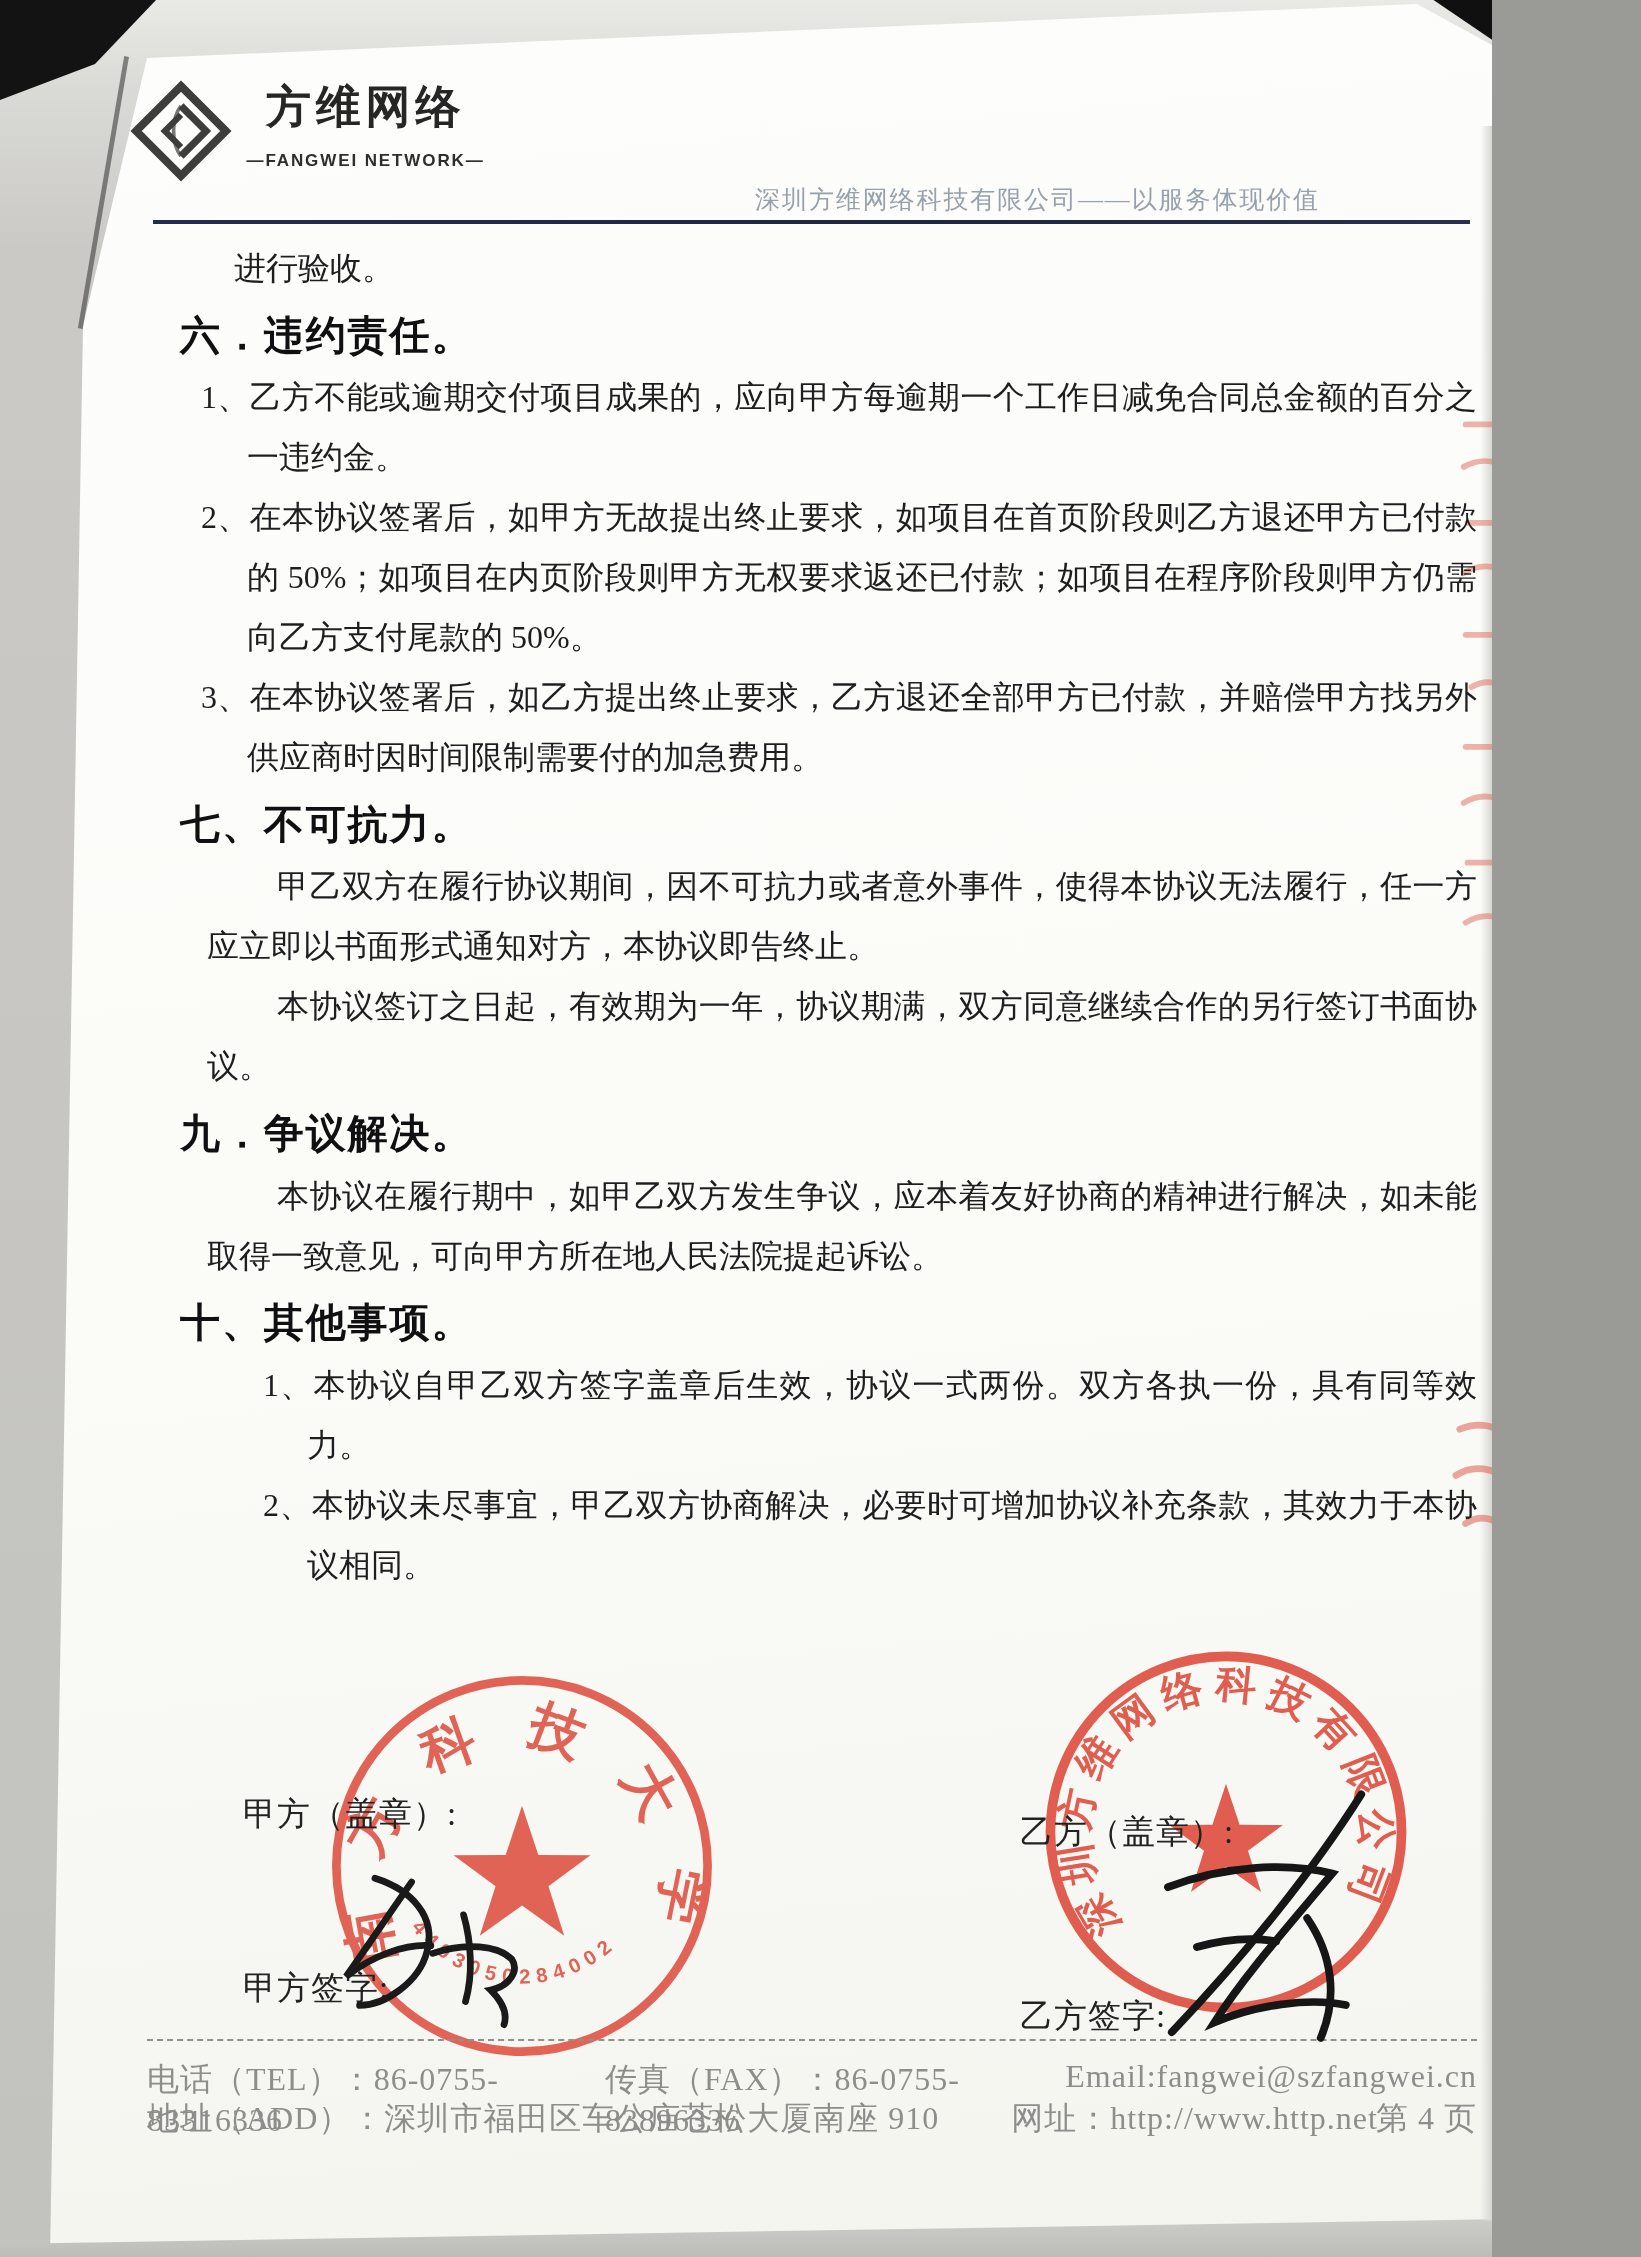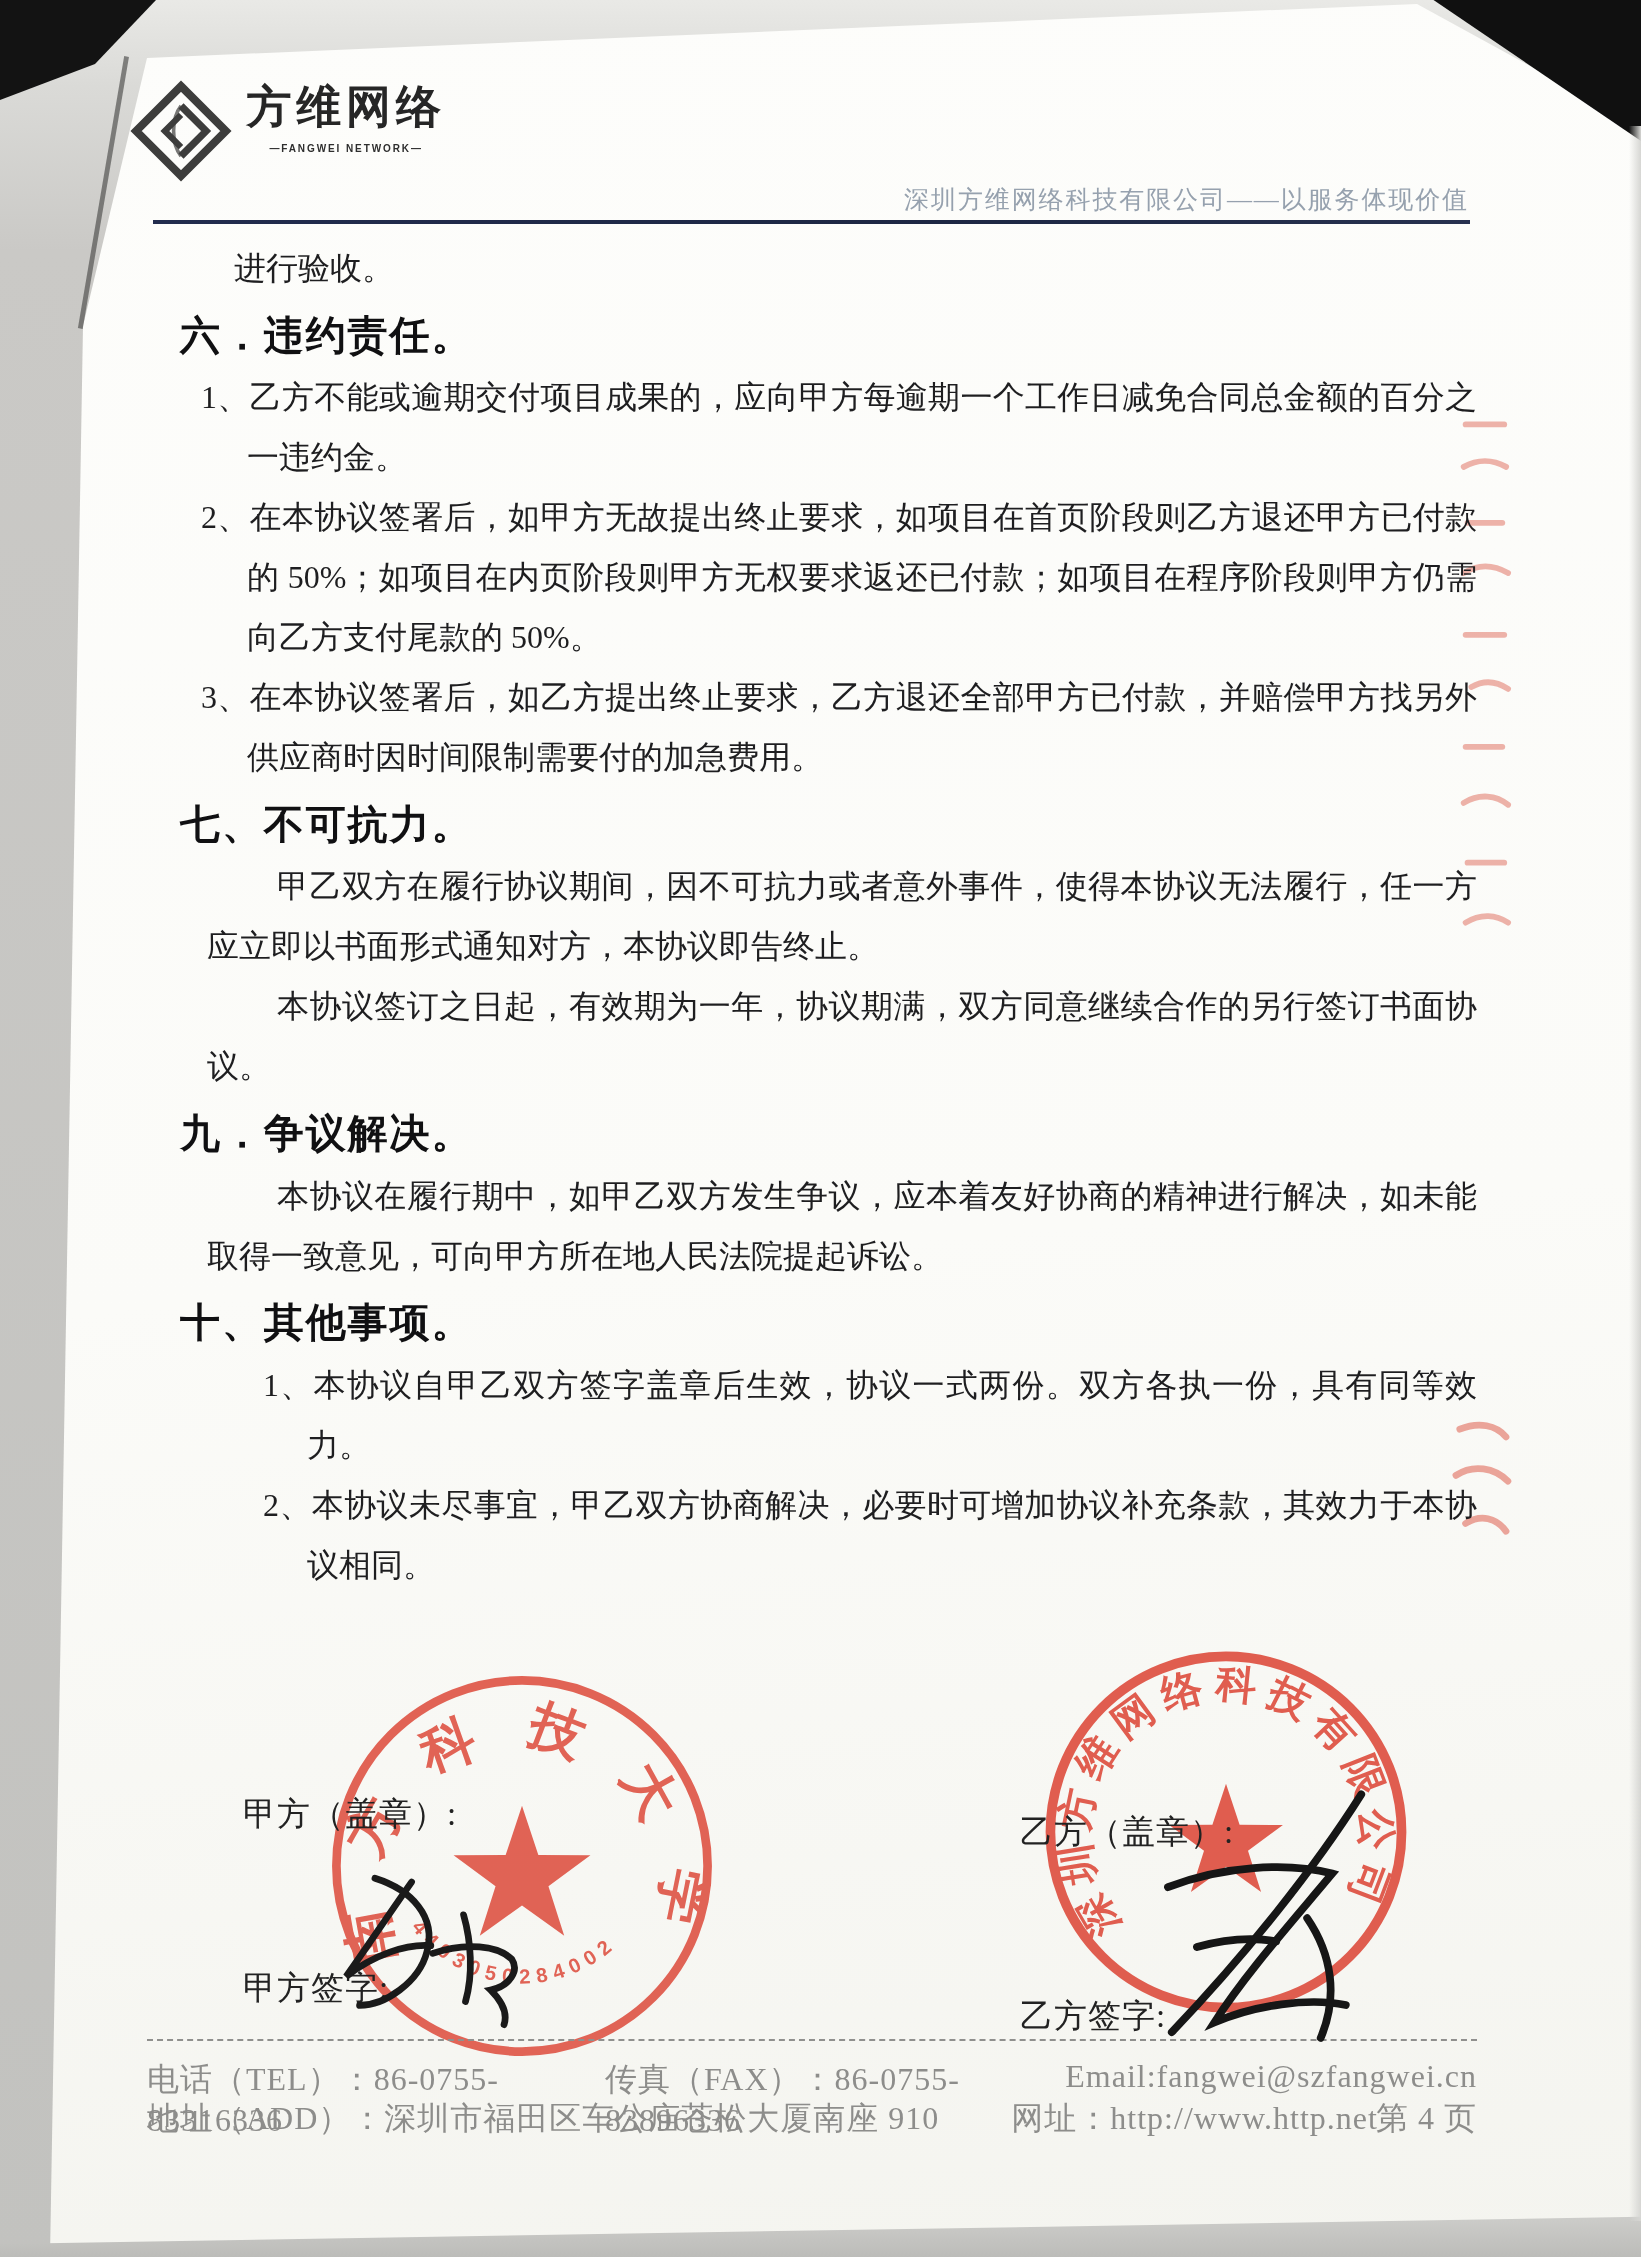--- a/index.html
+++ b/index.html
@@ -1,17 +1,17 @@
 <!DOCTYPE html>
 <html><head>
 <meta charset="utf-8">
 <style>
   html,body{margin:0;padding:0;background:#9a9a97;}
   .scan{
-    position:relative;width:1641px;height:2257px;overflow:hidden;
+    position:relative;width:1492px;height:2257px;overflow:hidden;
     background:linear-gradient(180deg,#e9e9e6 0px,#dadad7 87px,#cac9c6 251px,#c2c2bf 100%);
     font-family:"Liberation Serif","DejaVu Serif",serif;
     text-decoration:underline;
   }
   
   .paper{
     position:absolute;inset:0;z-index:1;
     background:linear-gradient(175deg,#fdfdfb 0%,#fbfbf8 55%,#f4f4ef 100%);
     clip-path:polygon(147px 58px,1417px 3.9px,1641px 127px,1641px 2257px,50px 2257px,83px 326px);
   }
@@ -24,21 +24,21 @@
     background:linear-gradient(180deg,#cfcfcc,#bcbcb9);
     clip-path:polygon(0 33px,1641px 5.8px,1641px 46px,0 46px);}
   .right-strip{position:absolute;right:0;top:126px;width:11.6px;height:2095px;z-index:5;
     background:linear-gradient(90deg,rgba(0,0,0,0),#d6d6d3);}
   
   .logo{position:absolute;left:129px;top:79px;z-index:10;display:flex;gap:13.5px;align-items:flex-start;}
   .logo-texts{display:flex;flex-direction:column;align-items:center;}
   .logo-name{font-family:"Liberation Sans","DejaVu Sans",sans-serif;font-weight:bold;
     font-size:45px;letter-spacing:4.8px;color:#262626;line-height:56px;}
   .logo-sub{font-family:"Liberation Sans","DejaVu Sans",sans-serif;font-weight:bold;
-    font-size:10px;letter-spacing:1.9px;color:#2e2e2e;margin-top:8px;}
+    font-size:17px;letter-spacing:1.9px;color:#2e2e2e;margin-top:16px;}
   .slogan{position:absolute;right:172px;top:183px;z-index:10;font-size:25px;
     color:#96a1ae;letter-spacing:1.9px;}
   .head-rule{position:absolute;left:153px;top:220px;width:1317px;height:3.9px;z-index:10;
     background:linear-gradient(90deg,#222c4e,#1d2743 60%,#27314f);}
   
   .doc-body{position:absolute;left:145px;top:238px;width:1332px;z-index:10;
     font-size:32px;line-height:60px;color:#1e1e20;}
   .doc-body p{margin:0;text-align:justify;}
   .doc-body h2{font-family:"Liberation Sans","DejaVu Sans",sans-serif;
     font-size:40px;line-height:46px;font-weight:bold;color:#101012;

